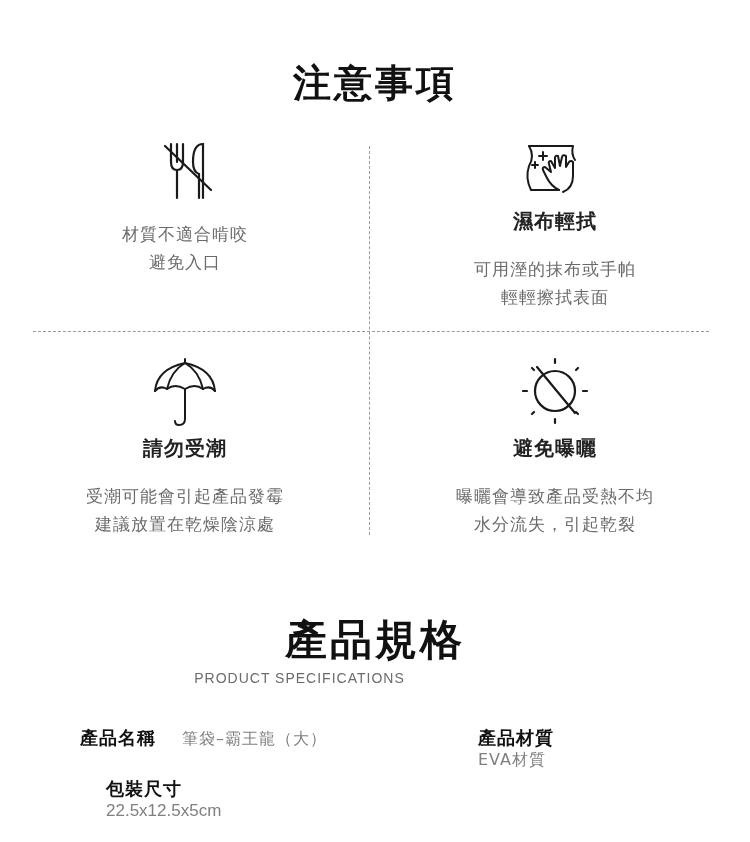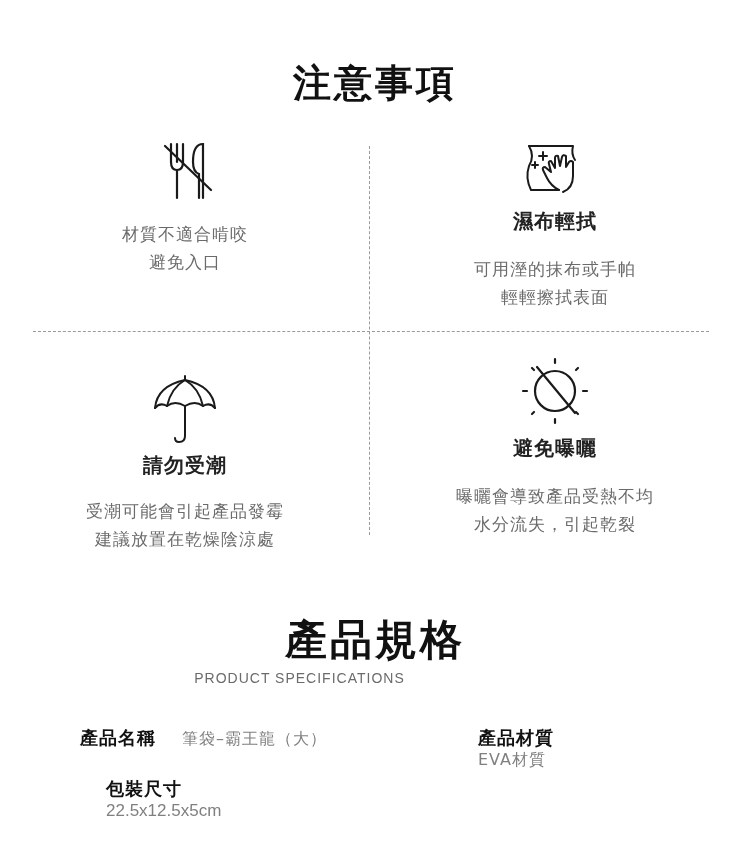--- a/index.html
+++ b/index.html
@@ -24,21 +24,21 @@
     .cell .icon { display: block; margin: 0 auto; }
     .cell .heading {
       font-size: 20px; font-weight: bold; color: #222; letter-spacing: 1px; margin-top: 8px;
     }
     .cell .desc {
       font-size: 17px; color: #6b6b6b; line-height: 28px; letter-spacing: 1px; margin-top: 20px;
     }
 
     .c1 { left: 0; top: 142px; }
     .c2 { left: 370px; top: 142px; }
-    .c3 { left: 0; top: 372px; font-family: Liberation Mono, monospace; }
+    .c3 { left: 0; top: 355px; }
     .c4 { left: 370px; top: 355px; }
 
     .title-spec {
       position: absolute; left: 0; top: 612px; width: 750px; text-align: center;
       font-size: 42px; font-weight: bold; letter-spacing: 3px; color: #111;
     }
     .subtitle-spec {
       position: absolute; left: 0; top: 670px; width: 599px; text-align: center;
       font-family: "Liberation Sans", sans-serif;
       font-size: 14px; color: #6b6b6b; letter-spacing: 1px;

